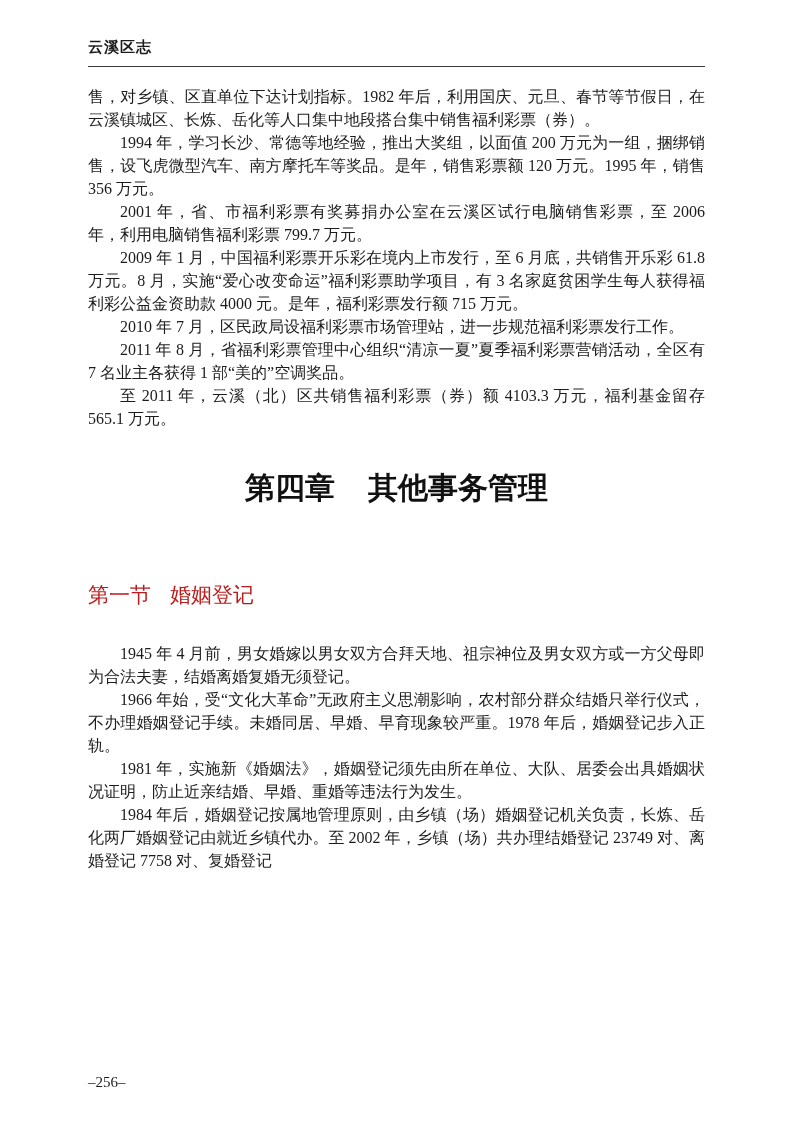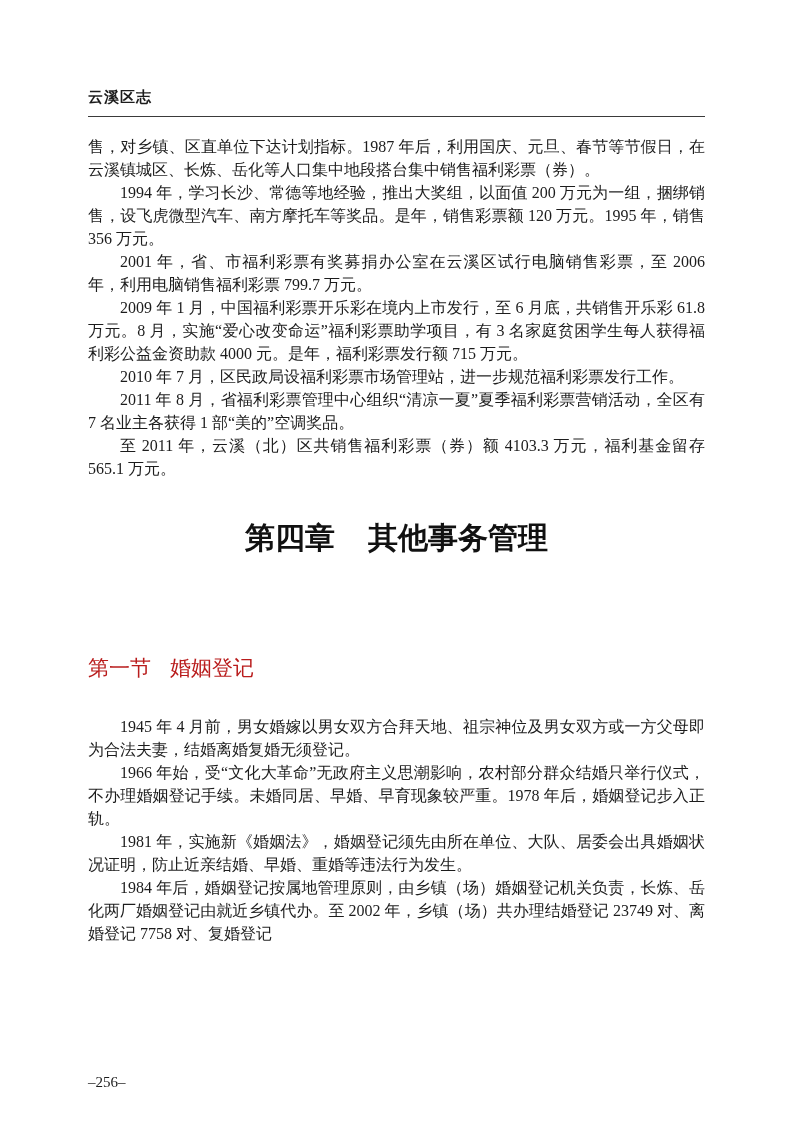--- a/index.html
+++ b/index.html
@@ -6,21 +6,21 @@
     margin: 0;
     padding: 0;
     background: #ffffff;
   }
   .page {
     position: relative;
     width: 793px;
     height: 1122px;
     background: #ffffff;
     box-sizing: border-box;
-    padding: 88px 88px 0 88px;
+    padding: 38px 88px 0 88px;
     overflow: hidden;
     color: #1c1c1c;
     font-family: "Liberation Serif", "DejaVu Serif", serif;
   }
   .running-head {
     font-family: "Liberation Sans", "DejaVu Sans", sans-serif;
     font-weight: bold;
     font-size: 15px;
     line-height: 18px;
     letter-spacing: 1px;
@@ -40,21 +40,21 @@
     font-size: 16px;
     line-height: 23px;
     text-align: justify;
     text-indent: 2em;
   }
   .body-text p.no-indent {
     text-indent: 0;
   }
   .chapter-heading {
     margin-top: 40px;
-    margin-bottom: 99px;
+    margin-bottom: 76px;
     text-align: center;
     font-family: "Liberation Serif", "DejaVu Serif", serif;
     font-weight: bold;
     font-size: 30px;
     line-height: 36px;
     color: #111111;
   }
   .chapter-heading .gap-label {
     margin-right: 1.1em;
   }
@@ -84,21 +84,21 @@
 </head>
 <body>
 
 <div class="page">
 
   <div class="running-head">云溪区志</div>
   <hr class="head-rule">
 
   <div class="body-text">
 
-    <p class="no-indent">售，对乡镇、区直单位下达计划指标。1987 年后，利用国庆、元旦、春节等节假日，在云溪镇城区、长炼、岳化等人口集中地段搭台集中销售福利彩票（券）。</p>
+    <p class="no-indent">售，对乡镇、区直单位下达计划指标。1982 年后，利用国庆、元旦、春节等节假日，在云溪镇城区、长炼、岳化等人口集中地段搭台集中销售福利彩票（券）。</p>
     <p>1994 年，学习长沙、常德等地经验，推出大奖组，以面值 200 万元为一组，捆绑销售，设飞虎微型汽车、南方摩托车等奖品。是年，销售彩票额 120 万元。1995 年，销售 356 万元。</p>
     <p>2001 年，省、市福利彩票有奖募捐办公室在云溪区试行电脑销售彩票，至 2006 年，利用电脑销售福利彩票 799.7 万元。</p>
     <p>2009 年 1 月，中国福利彩票开乐彩在境内上市发行，至 6 月底，共销售开乐彩 61.8 万元。8 月，实施“爱心改变命运”福利彩票助学项目，有 3 名家庭贫困学生每人获得福利彩公益金资助款 4000 元。是年，福利彩票发行额 715 万元。</p>
     <p>2010 年 7 月，区民政局设福利彩票市场管理站，进一步规范福利彩票发行工作。</p>
     <p>2011 年 8 月，省福利彩票管理中心组织“清凉一夏”夏季福利彩票营销活动，全区有 7 名业主各获得 1 部“美的”空调奖品。</p>
     <p>至 2011 年，云溪（北）区共销售福利彩票（券）额 4103.3 万元，福利基金留存 565.1 万元。</p>
 
     <div class="chapter-heading">
       <span class="gap-label">第四章</span><span>其他事务管理</span>
     </div>

